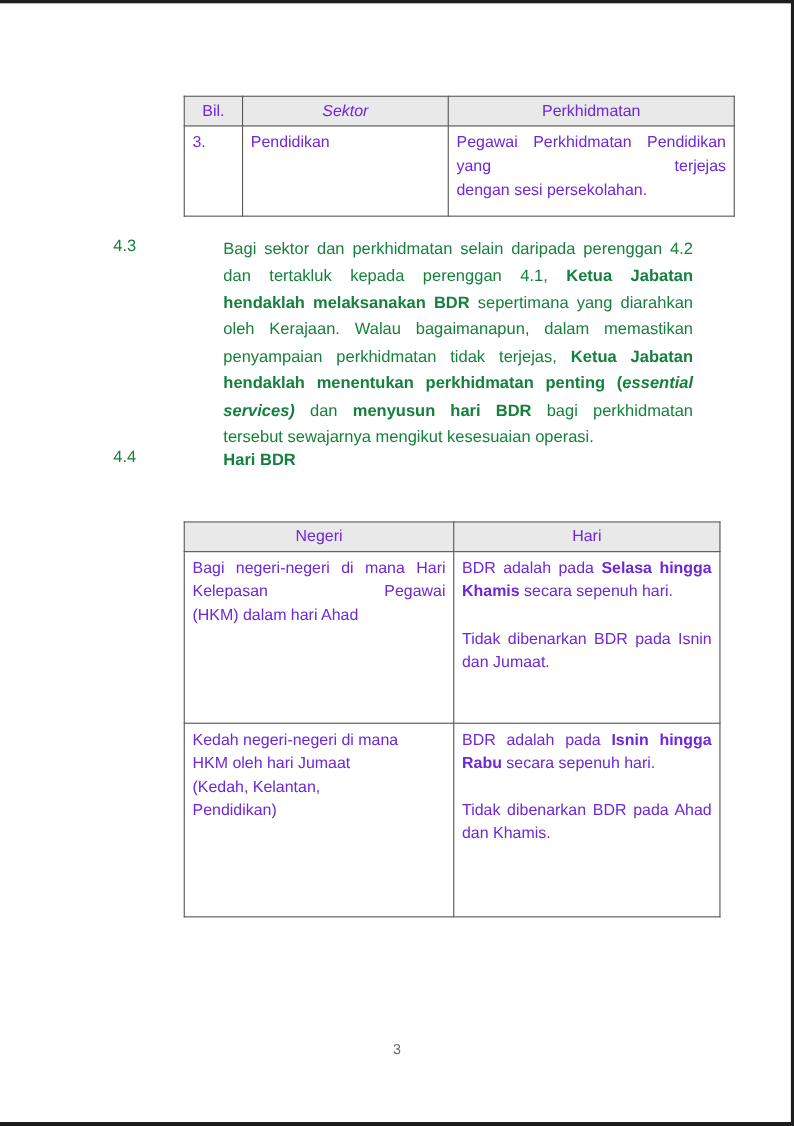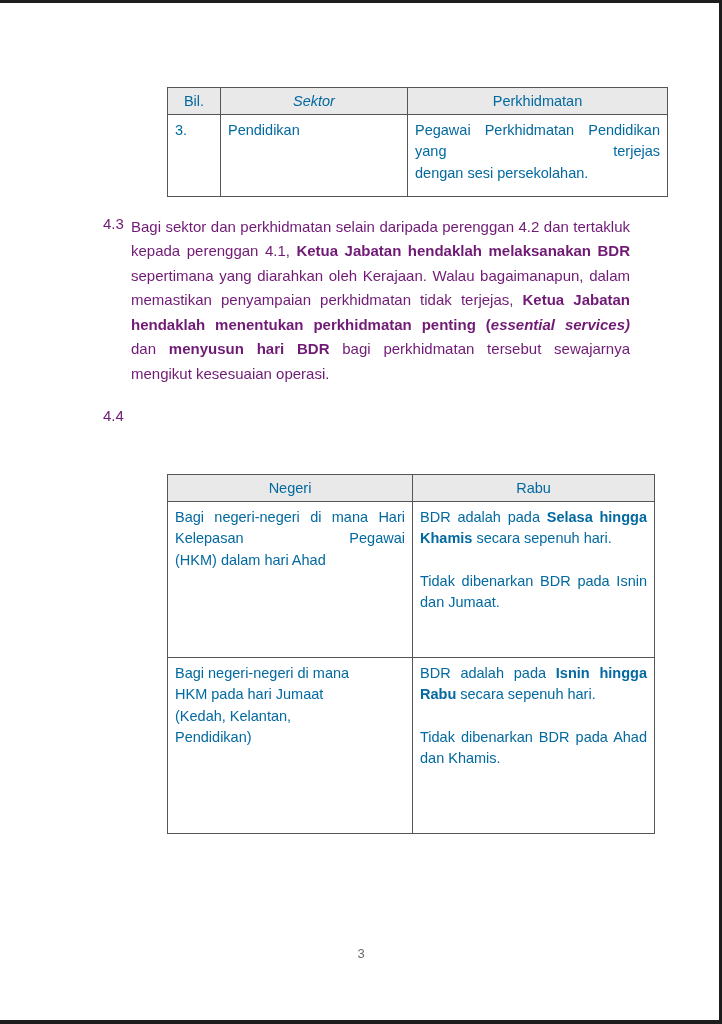--- a/index.html
+++ b/index.html
@@ -28,21 +28,21 @@
     width: 722px;
     height: 1024px;
   }
 
   
   .doc-table {
     position: absolute;
     border-collapse: collapse;
     table-layout: fixed;
     font-size: 14.5px;
-    color: #0369a1;
+    color: #6d28d9;
   }
   .doc-table td, .doc-table th {
     border: 1px solid #555555;
     vertical-align: top;
     padding: 5px 7px 4px 7px;
     font-weight: normal;
   }
   .doc-table th {
     background: #e9e9e9;
     text-align: center;
@@ -90,31 +90,31 @@
   #table-hari .c-hari   { width: 229px; }
   #table-hari td.r1 { height: 146px; }
   #table-hari td.r2 { height: 166px; }
 
   
   .para {
     position: absolute;
     left: 103px;
     width: 527px;
     font-size: 15px;
-    color: #701a75;
+    color: #15803d;
   }
   .para .num {
     position: absolute;
     left: 0;
     top: 0;
     width: 56px;
     text-align: left;
   }
   .para .txt {
-    margin-left: 28px;
+    margin-left: 100px;
     text-align: justify;
     text-align-last: left;
     line-height: 1.63;
   }
   .para.heading .txt {
     font-weight: bold;
     text-align-last: left;
   }
   #para-43 { top: 212px; }
   #para-44 { top: 404px; }
@@ -161,47 +161,48 @@
 
     <div class="para" id="para-43">
       <span class="num">4.3</span>
       <div class="txt">
         <span>Bagi sektor dan perkhidmatan selain daripada perenggan 4.2 dan tertakluk kepada perenggan 4.1, </span><b>Ketua Jabatan hendaklah melaksanakan BDR</b><span> sepertimana yang diarahkan oleh Kerajaan. Walau bagaimanapun, dalam memastikan penyampaian perkhidmatan tidak terjejas, </span><b>Ketua Jabatan hendaklah menentukan perkhidmatan penting (</b><b><i>essential services)</i></b><span> dan </span><b>menyusun hari BDR</b><span> bagi perkhidmatan tersebut sewajarnya mengikut kesesuaian operasi.</span>
       </div>
     </div>
 
     <div class="para heading" id="para-44">
       <span class="num">4.4</span>
+      <div class="txt">Hari BDR</div>
     </div>
 
     <table class="doc-table" id="table-hari">
       <thead>
         <tr>
           <th class="c-negeri">Negeri</th>
-          <th class="c-hari">Rabu</th>
+          <th class="c-hari">Hari</th>
         </tr>
       </thead>
       <tbody>
 
         <tr>
           <td class="r1 cell-just">
             <p>Bagi negeri-negeri di mana Hari Kelepasan Pegawai</p>
             <p class="last">(HKM) dalam hari Ahad</p>
           </td>
           <td class="r1 cell-just">
             <p class="last"><span>BDR adalah pada </span><b>Selasa hingga Khamis</b><span> secara sepenuh hari.</span></p>
             <div class="gap"></div>
             <p class="last">Tidak dibenarkan BDR pada Isnin dan Jumaat.</p>
           </td>
         </tr>
 
         <tr>
           <td class="r2 cell-left">
-            <p>Bagi negeri-negeri di mana</p>
-            <p>HKM pada hari Jumaat</p>
+            <p>Kedah negeri-negeri di mana</p>
+            <p>HKM oleh hari Jumaat</p>
             <p>(Kedah, Kelantan,</p>
             <p>Pendidikan)</p>
           </td>
           <td class="r2 cell-just">
             <p class="last"><span>BDR adalah pada </span><b>Isnin hingga Rabu</b><span> secara sepenuh hari.</span></p>
             <div class="gap"></div>
             <p class="last">Tidak dibenarkan BDR pada Ahad dan Khamis.</p>
           </td>
         </tr>
       </tbody>

